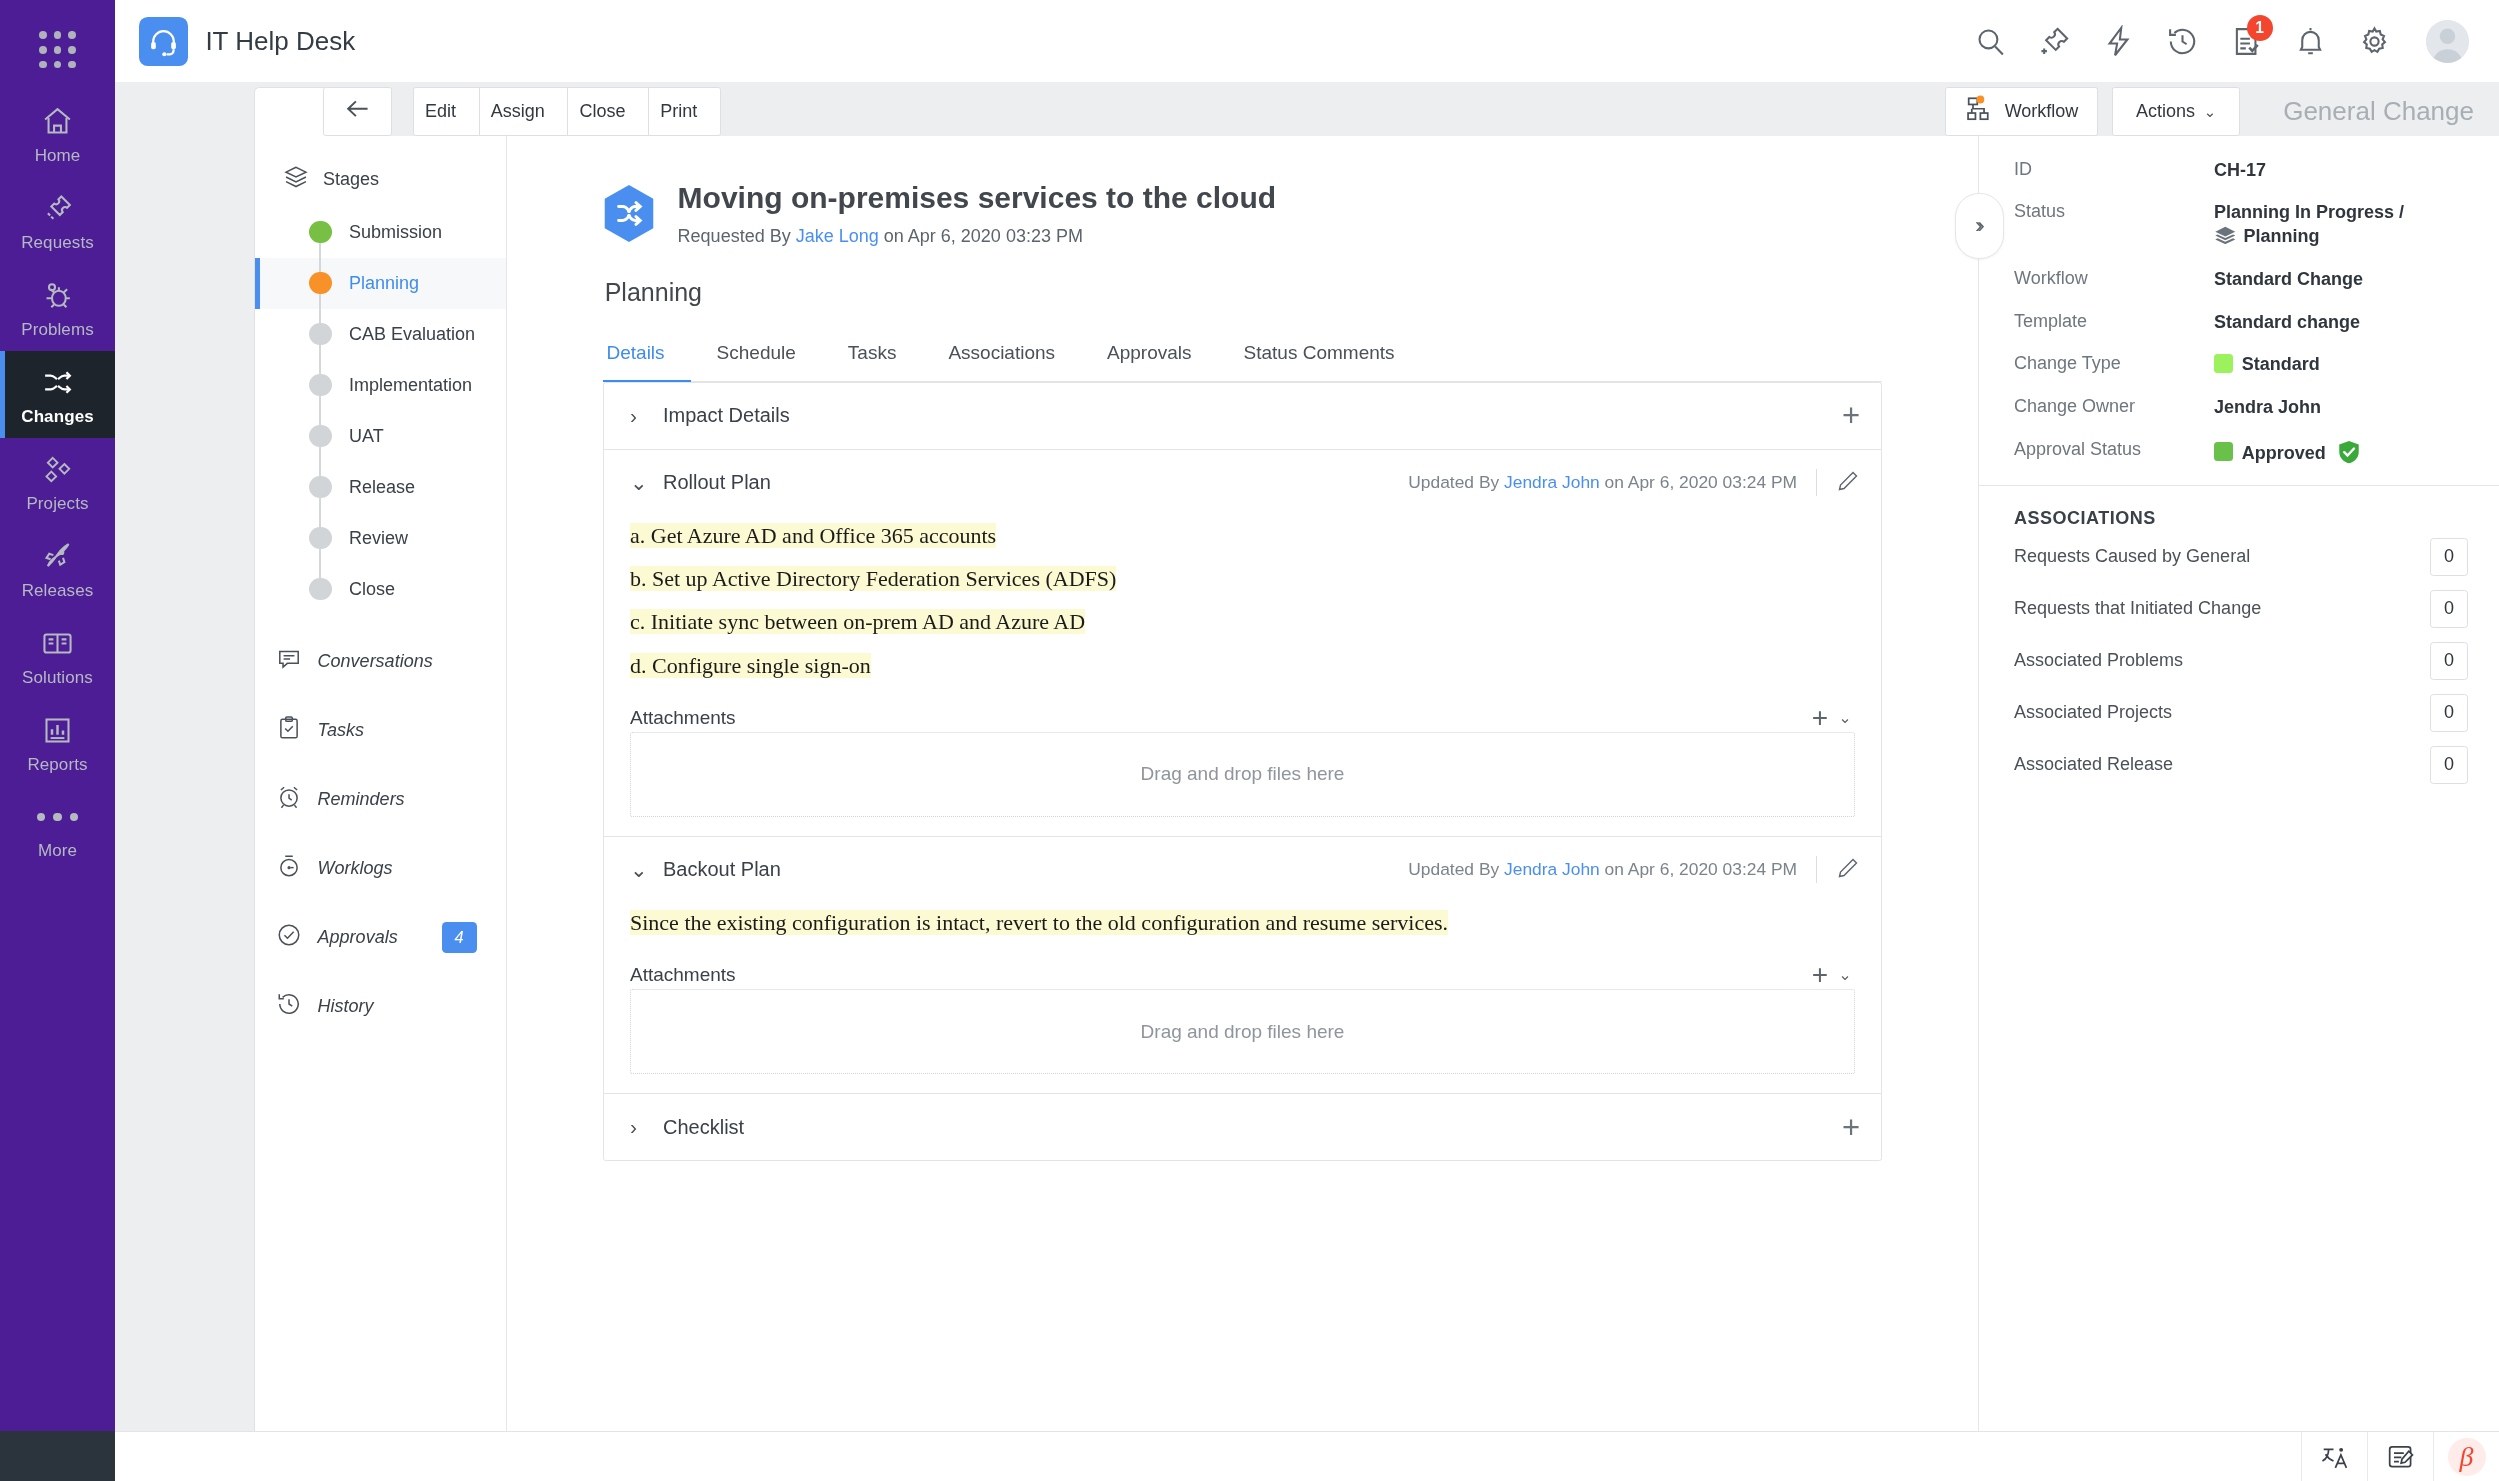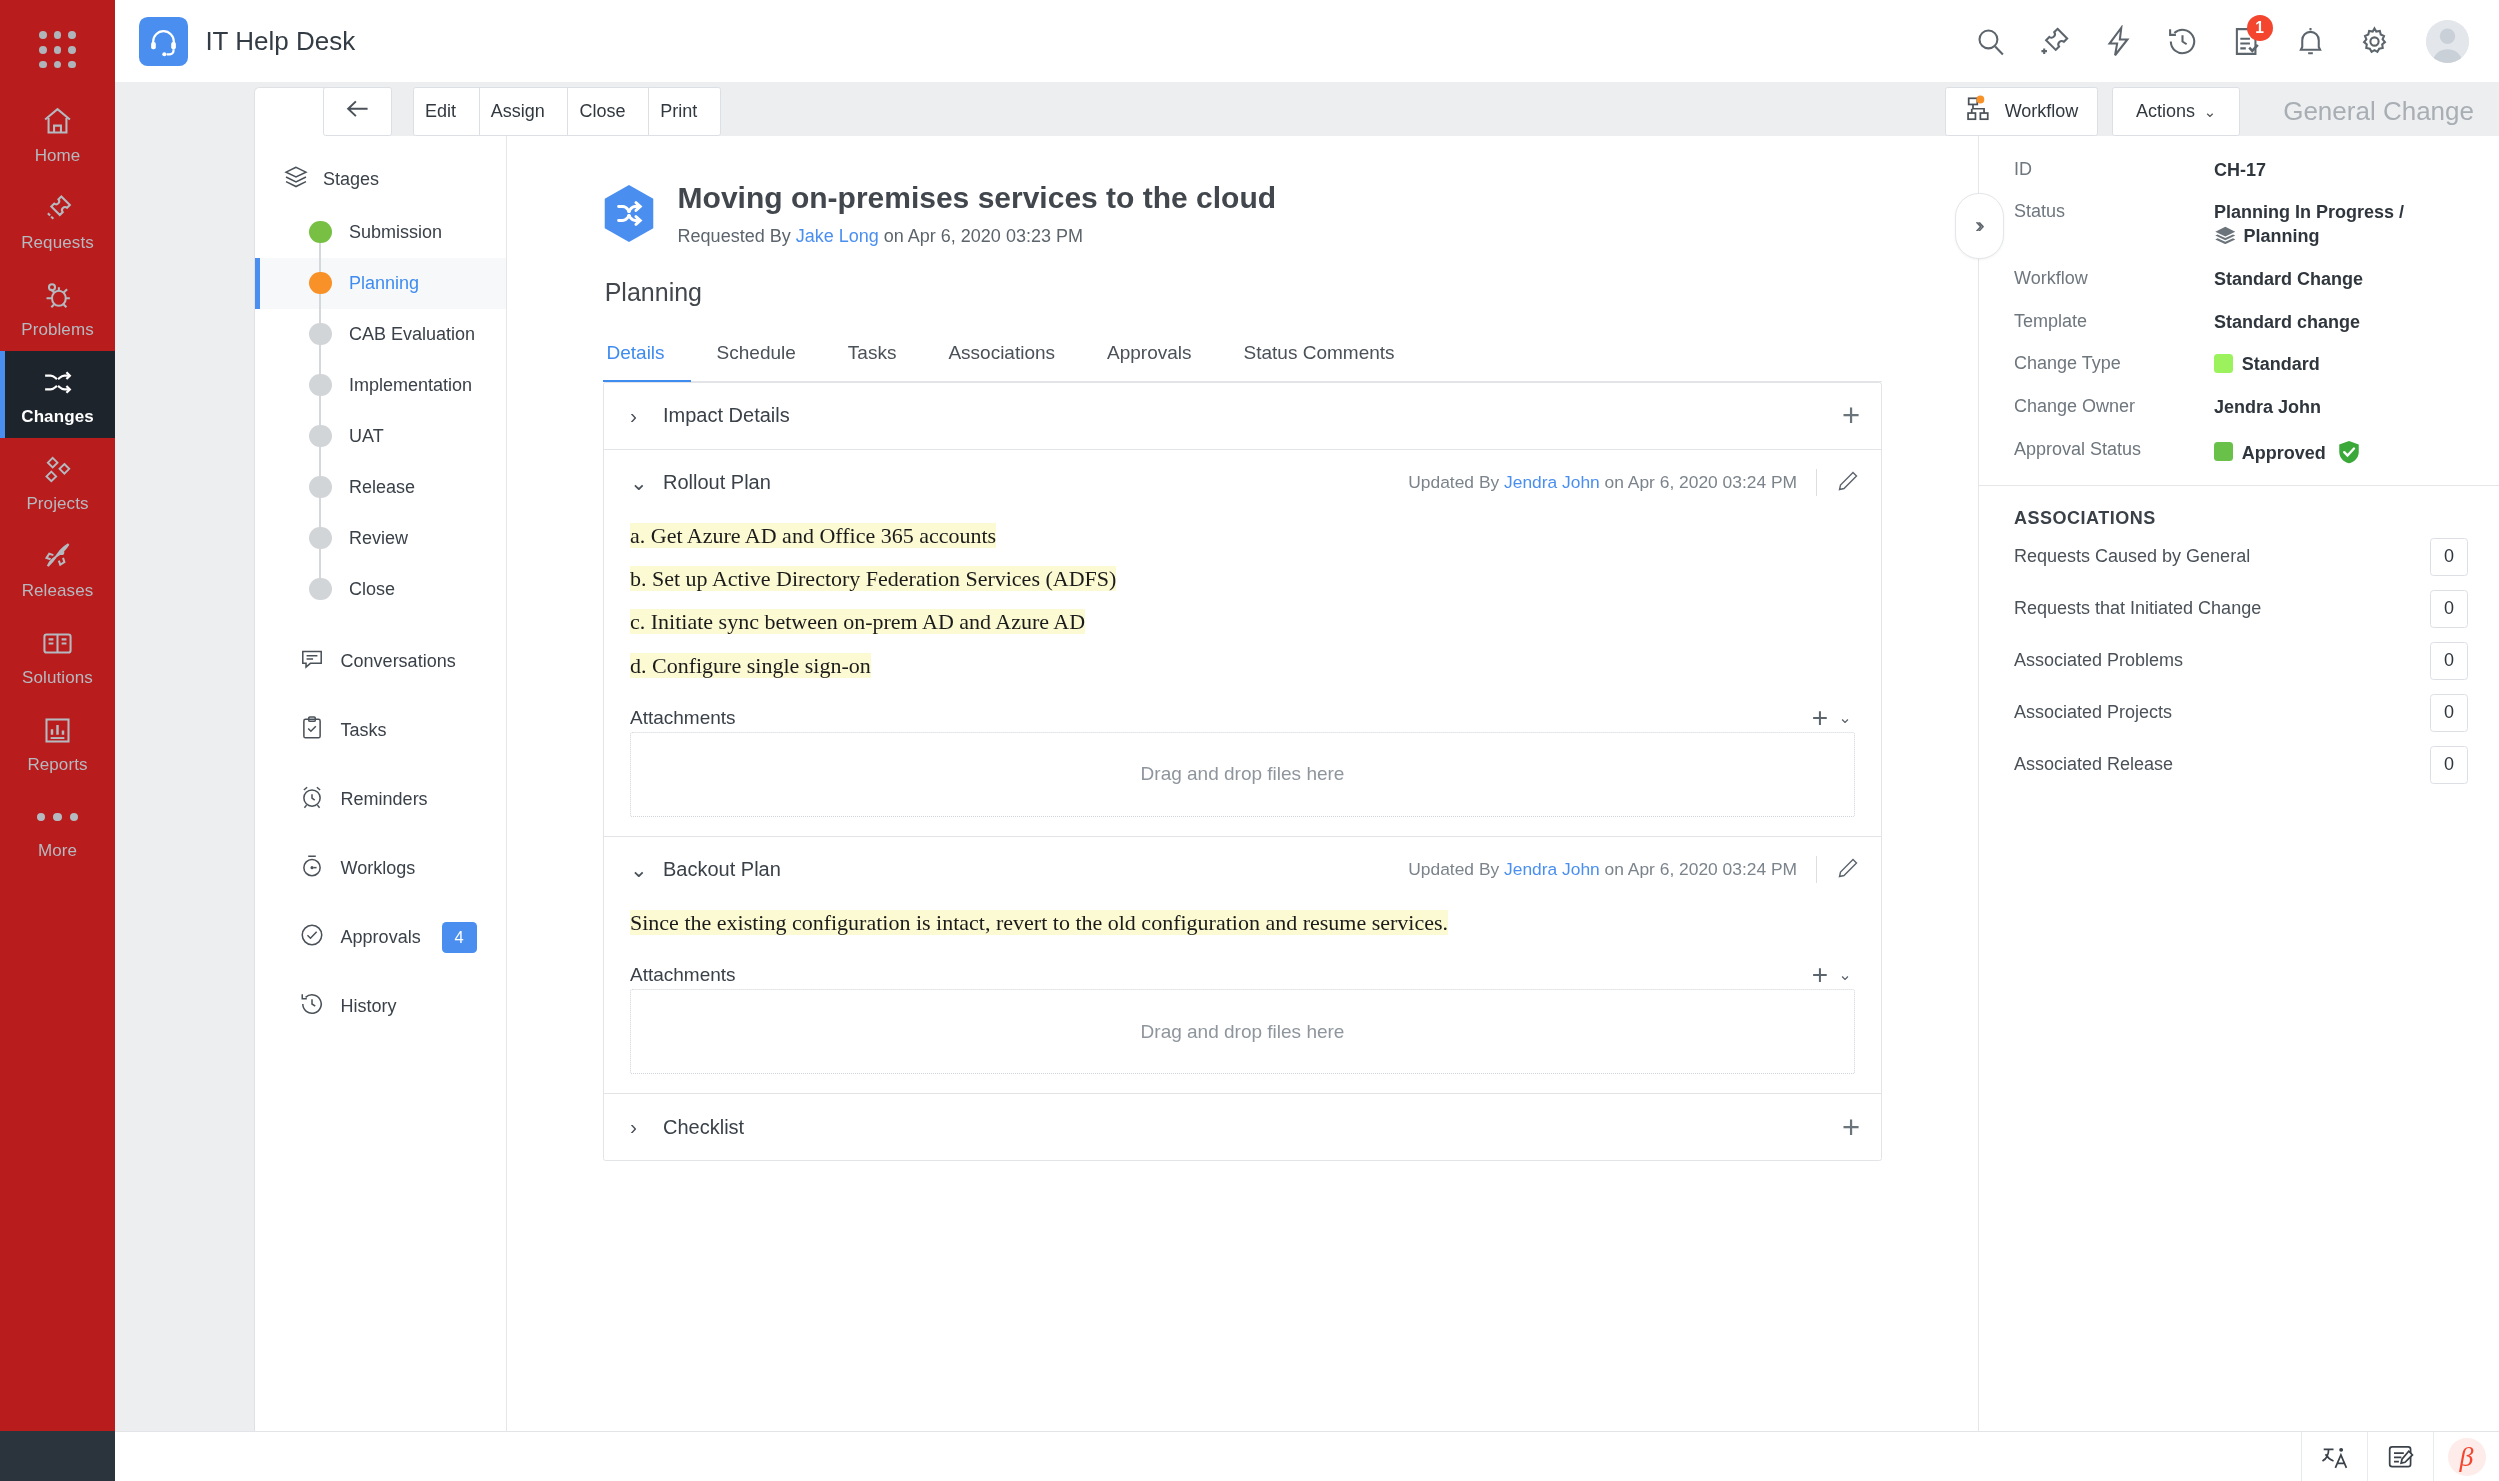--- a/index.html
+++ b/index.html
@@ -6,21 +6,21 @@
   html, body {
     width: 2500px; height: 1482px;
     font-family: "Liberation Sans", sans-serif;
     background: #eceef0;
     overflow: hidden;
   }
   .app { display: flex; width: 2500px; height: 1482px; }
 
   
   .rail {
-    width: 115px; background: #b91c1c; flex: 0 0 115px;
+    width: 115px; background: #4c1d95; flex: 0 0 115px;
     display: flex; flex-direction: column; align-items: center;
     padding-top: 8.7px;
   }
   .rail-grid {
     width: 115px; height: 82px;
     display: flex; align-items: center; justify-content: center;
     cursor: pointer;
   }
   .dots9 { display: grid; grid-template-columns: repeat(3, 7.8px); gap: 7px; }
   .dots9 i { width: 7.8px; height: 7.8px; border-radius: 50%; background: #aeb4ba; display: block; }
@@ -125,21 +125,21 @@
   .stage.orange .dot { background: #f79128; }
   .stage.sel { background: #f7f8f9; color: #3f8cf0; }
   .stage.sel::before { content:""; position:absolute; left:0; top:0; bottom:0; width:5.2px; background:#4a8ff0; }
   .stage::after {
     content:""; position:absolute; left: 64px; top: 50%; height: 51px; width: 1.7px;
     background: #d5d8db; z-index: 1;
   }
   .stage:last-child::after { display:none; }
   .mod-item {
     display: flex; align-items: center; gap: 15.6px; height: 69px;
-    padding-left: 44px; cursor: pointer; font-size: 18px; color: #3a4149;
+    padding-left: 21px; cursor: pointer; font-size: 18px; color: #3a4149; font-style: italic;
   }
   .mod-item svg { width: 26px; height: 26px; flex: 0 0 26px; }
   .mod-badge {
     margin-left: auto; margin-right: 29.5px; background: #4a8ff0; color: #fff;
     font-size: 16.5px; min-width: 35px; height: 31px; border-radius: 4.3px;
     display:flex; align-items:center; justify-content:center; padding: 0 7.8px;
   }
 
   
   .center { flex: 1; min-width: 0; padding: 44px 49px 0 49px; overflow:hidden; }

